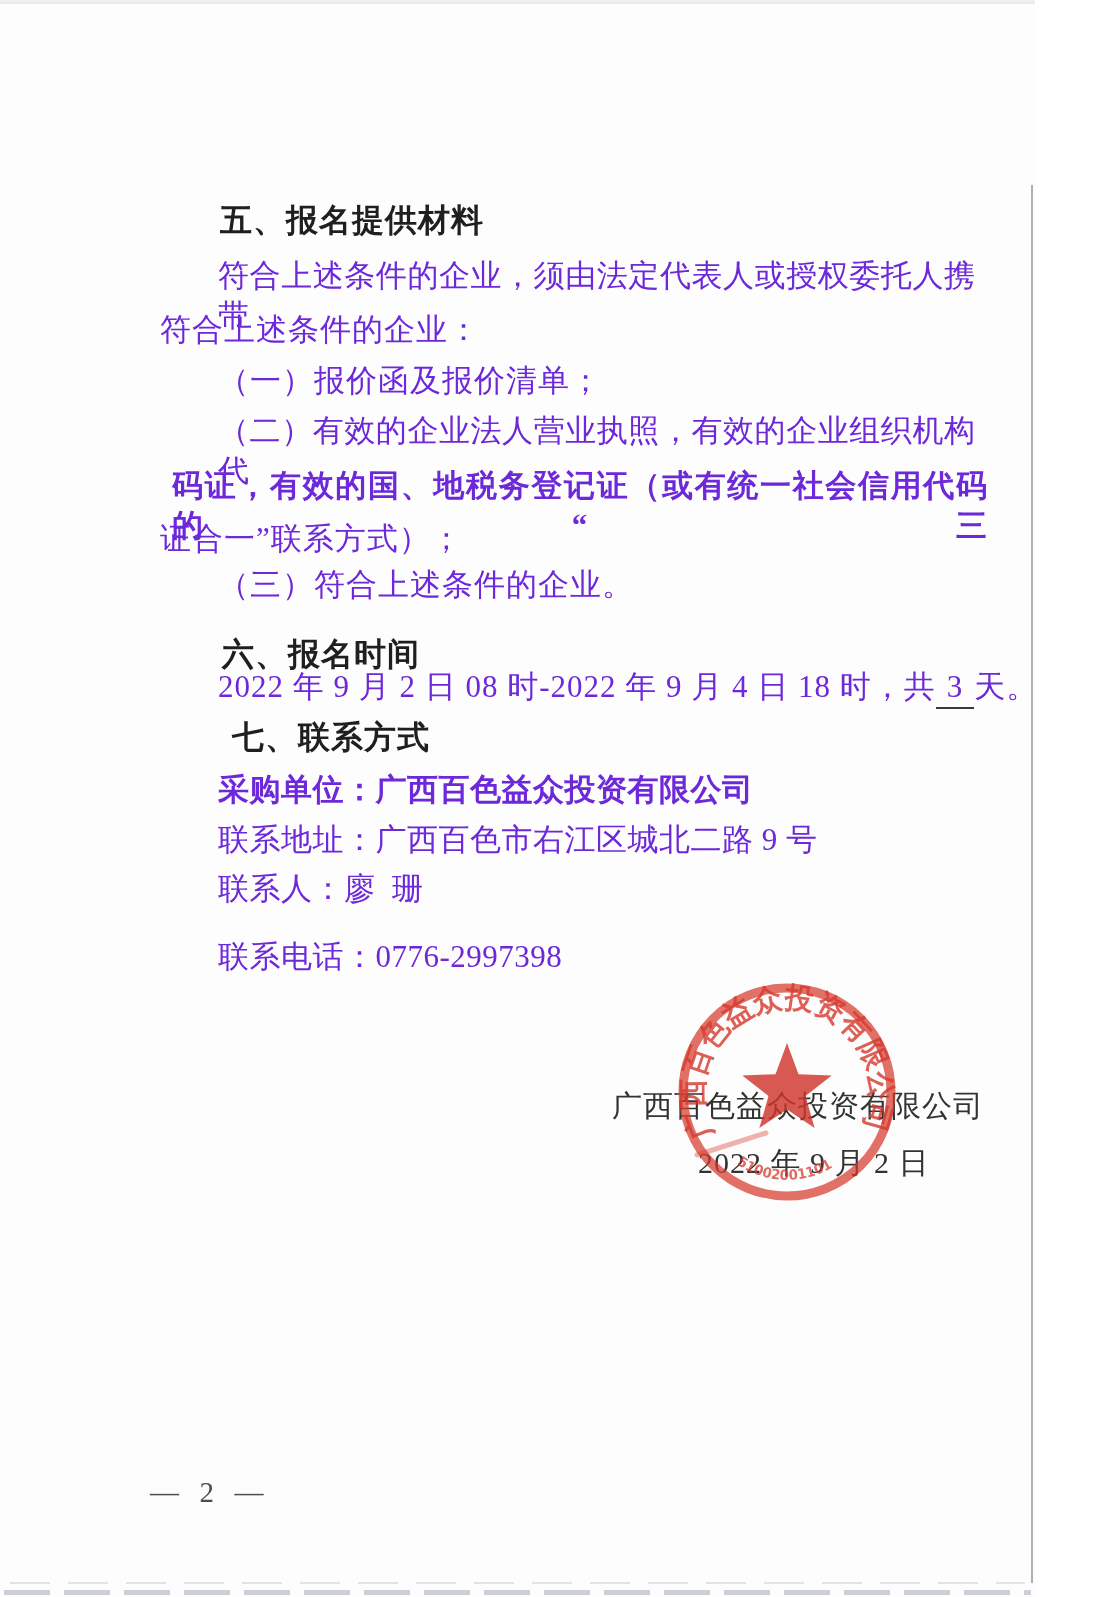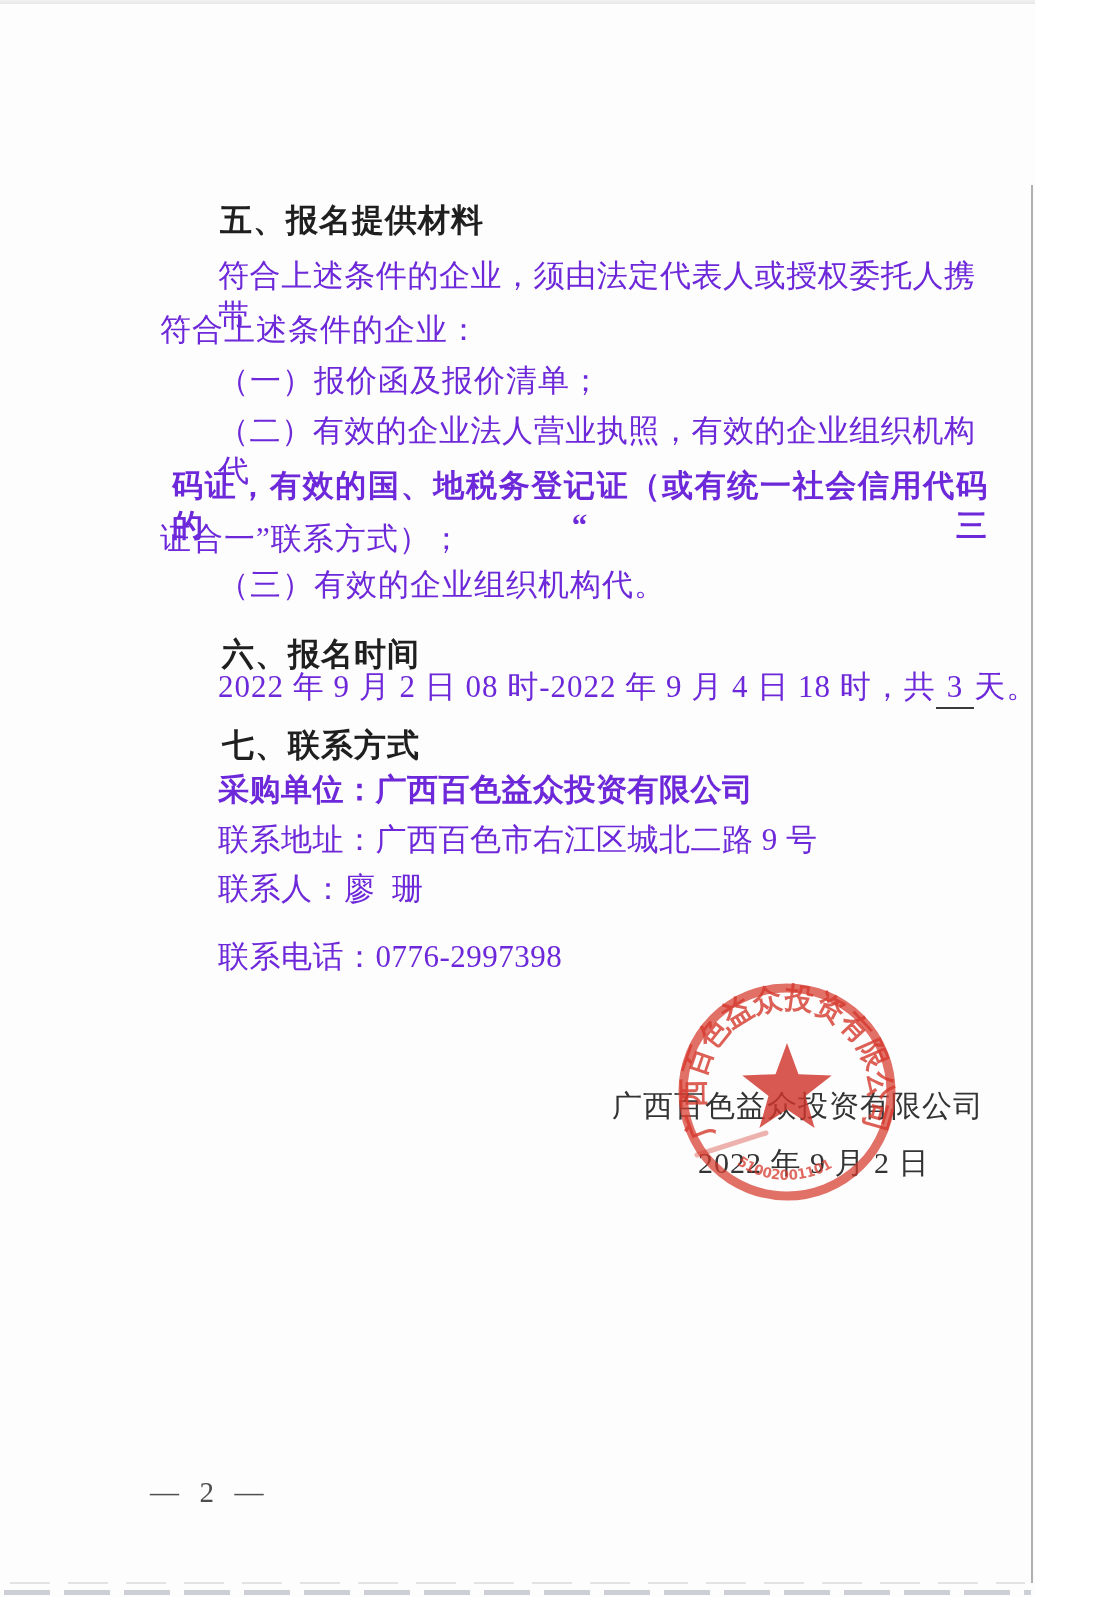--- a/index.html
+++ b/index.html
@@ -56,26 +56,26 @@
   <div class="edge-bottom-dash-1"></div>
   <div class="edge-bottom-dash-2"></div>
 
   <div class="ln hd" style="left:220px; top:200px;">五、报名提供材料</div>
   <div class="ln just" style="left:218px; top:256px; width:757px;">符合上述条件的企业，须由法定代表人或授权委托人携带</div>
   <div class="ln" style="left:160px; top:310px;">符合上述条件的企业：</div>
   <div class="ln" style="left:218px; top:361px;">（一）报价函及报价清单；</div>
   <div class="ln just" style="left:218px; top:413px; width:757px;font-family:Liberation Mono, monospace;">（二）有效的企业法人营业执照，有效的企业组织机构代</div>
   <div class="ln just" style="left:172px; top:466px; width:815px;font-weight:bold;">码证，有效的国、地税务登记证（或有统一社会信用代码的“三</div>
   <div class="ln" style="left:160px; top:519px;">证合一”联系方式）；</div>
-  <div class="ln" style="left:218px; top:565px;">（三）有效的企业组织机构代。</div>
+  <div class="ln" style="left:218px; top:565px;">（三）符合上述条件的企业。</div>
 
   <div class="ln hd" style="left:222px; top:634px;">六、报名时间</div>
   <div class="ln" style="left:218px; top:667px;"><span>2022 年 9 月 2 日 08 时-2022 年 9 月 4 日 18 时，共</span><span class="u">3</span><span>天。</span></div>
 
-  <div class="ln hd" style="left:222px; top:717px;margin-top:8px;">七、联系方式</div>
+  <div class="ln hd" style="left:232px; top:717px;">七、联系方式</div>
   <div class="ln" style="left:218px; top:770px; letter-spacing:0.5px;font-weight:bold;">采购单位：广西百色益众投资有限公司</div>
   <div class="ln" style="left:218px; top:820px; letter-spacing:0.5px;">联系地址：广西百色市右江区城北二路 9 号</div>
   <div class="ln" style="left:218px; top:869px; letter-spacing:0.5px;">联系人：廖  珊</div>
   <div class="ln" style="left:218px; top:918px; letter-spacing:0.5px;margin-top:19px;">联系电话：0776-2997398</div>
 
   <div class="sig" style="left:612px; top:1086px;">广西百色益众投资有限公司</div>
   <div class="sig" style="left:698px; top:1143px;">2022 年 9 月 2 日</div>
 
   <svg class="seal-svg" width="1116" height="1597" viewBox="0 0 1116 1597">
     <defs>

